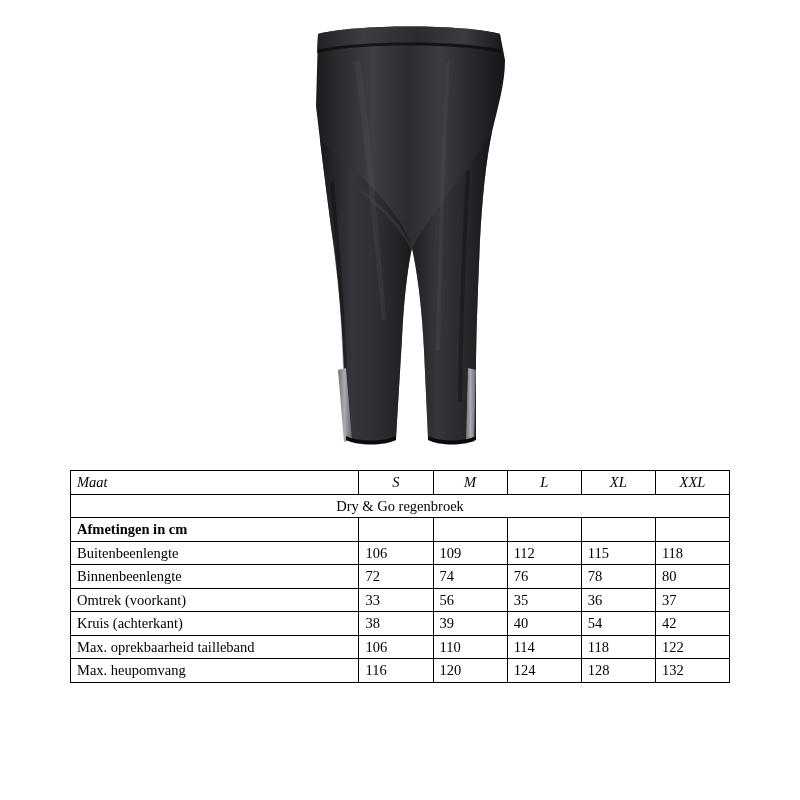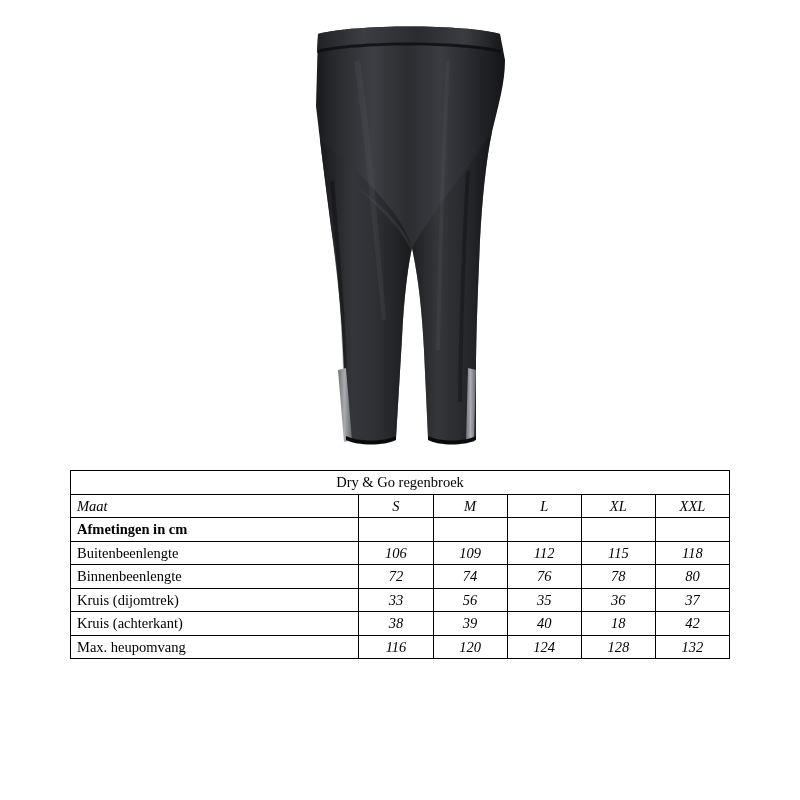--- a/index.html
+++ b/index.html
@@ -47,21 +47,21 @@
   }
   table.size-table td {
     border: 1px solid #000000;
     height: 22.5px;
     padding: 0 6px;
     font-size: 14.5px;
     line-height: 22.5px;
     vertical-align: middle;
   }
   .col-label { width: 288px; }
-  .col-size  { width: 74px; text-align: center; font-style: italic; }
+  .col-size  { width: 74px; text-align: left; }
 
   td.title-cell {
     text-align: center;
     font-size: 19px;
     height: 33px;
     line-height: 33px;
     border-bottom: 1px solid #000;
   }
   td.head-label {
     font-style: italic;
@@ -159,31 +159,31 @@
     <colgroup>
       <col class="col-label">
       <col class="col-size">
         <col class="col-size">
         <col class="col-size">
         <col class="col-size">
         <col class="col-size">
     </colgroup>
     <tbody>
       <tr>
-        <td class="title-cell" colspan="6">Dry &amp; Go regenbroek</td>
-      </tr>
-      <tr>
         <td class="head-label">Maat</td>
         <td class="head-size">S</td>
         <td class="head-size">M</td>
         <td class="head-size">L</td>
         <td class="head-size">XL</td>
         <td class="head-size">XXL</td>
       </tr>
       <tr>
+        <td class="title-cell" colspan="6">Dry &amp; Go regenbroek</td>
+      </tr>
+      <tr>
         <td class="section-label">Afmetingen in cm</td>
         <td class="empty"></td>
         <td class="empty"></td>
         <td class="empty"></td>
         <td class="empty"></td>
         <td class="empty"></td>
       </tr>
 
       <tr>
         <td>Buitenbeenlengte</td>
@@ -195,34 +195,42 @@
       </tr>
       <tr>
         <td>Binnenbeenlengte</td>
         <td class="col-size">72</td>
         <td class="col-size">74</td>
         <td class="col-size">76</td>
         <td class="col-size">78</td>
         <td class="col-size">80</td>
       </tr>
       <tr>
-        <td>Kruis (dijomtrek)</td>
+        <td>Omtrek (voorkant)</td>
         <td class="col-size">33</td>
         <td class="col-size">56</td>
         <td class="col-size">35</td>
         <td class="col-size">36</td>
         <td class="col-size">37</td>
       </tr>
       <tr>
         <td>Kruis (achterkant)</td>
         <td class="col-size">38</td>
         <td class="col-size">39</td>
         <td class="col-size">40</td>
-        <td class="col-size">18</td>
+        <td class="col-size">54</td>
         <td class="col-size">42</td>
+      </tr>
+      <tr>
+        <td>Max. oprekbaarheid tailleband</td>
+        <td class="col-size">106</td>
+        <td class="col-size">110</td>
+        <td class="col-size">114</td>
+        <td class="col-size">118</td>
+        <td class="col-size">122</td>
       </tr>
       <tr>
         <td>Max. heupomvang</td>
         <td class="col-size">116</td>
         <td class="col-size">120</td>
         <td class="col-size">124</td>
         <td class="col-size">128</td>
         <td class="col-size">132</td>
       </tr>
     </tbody>

